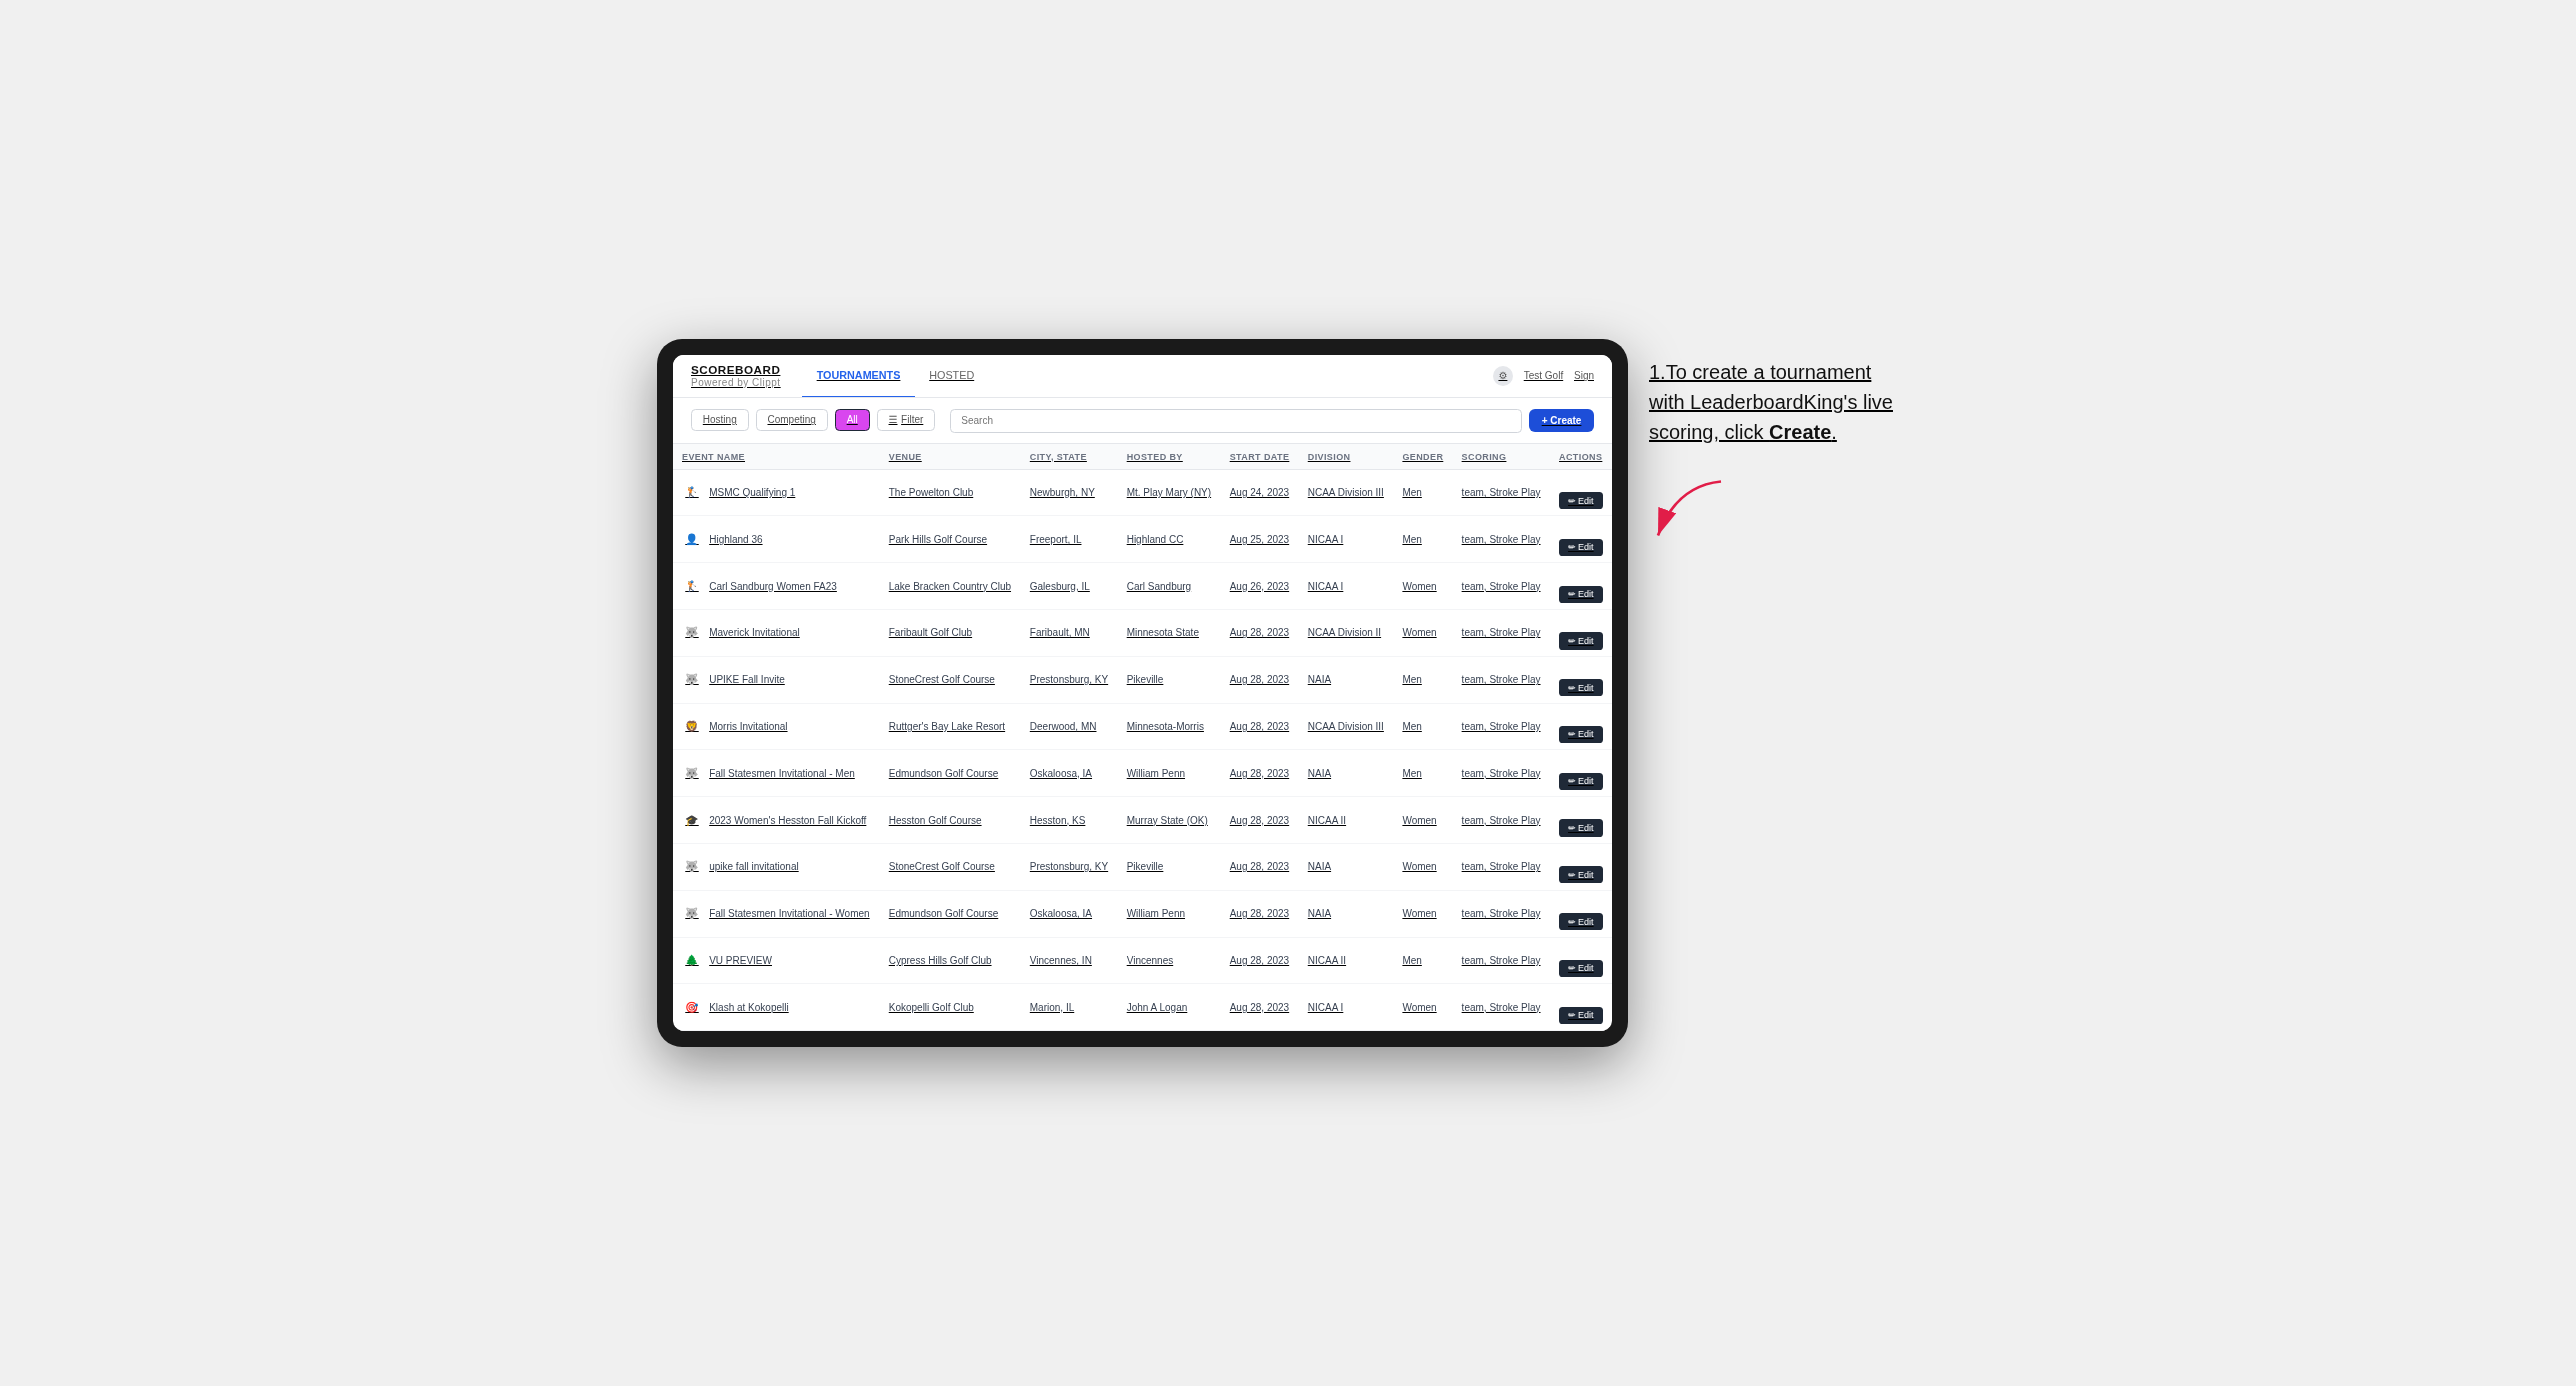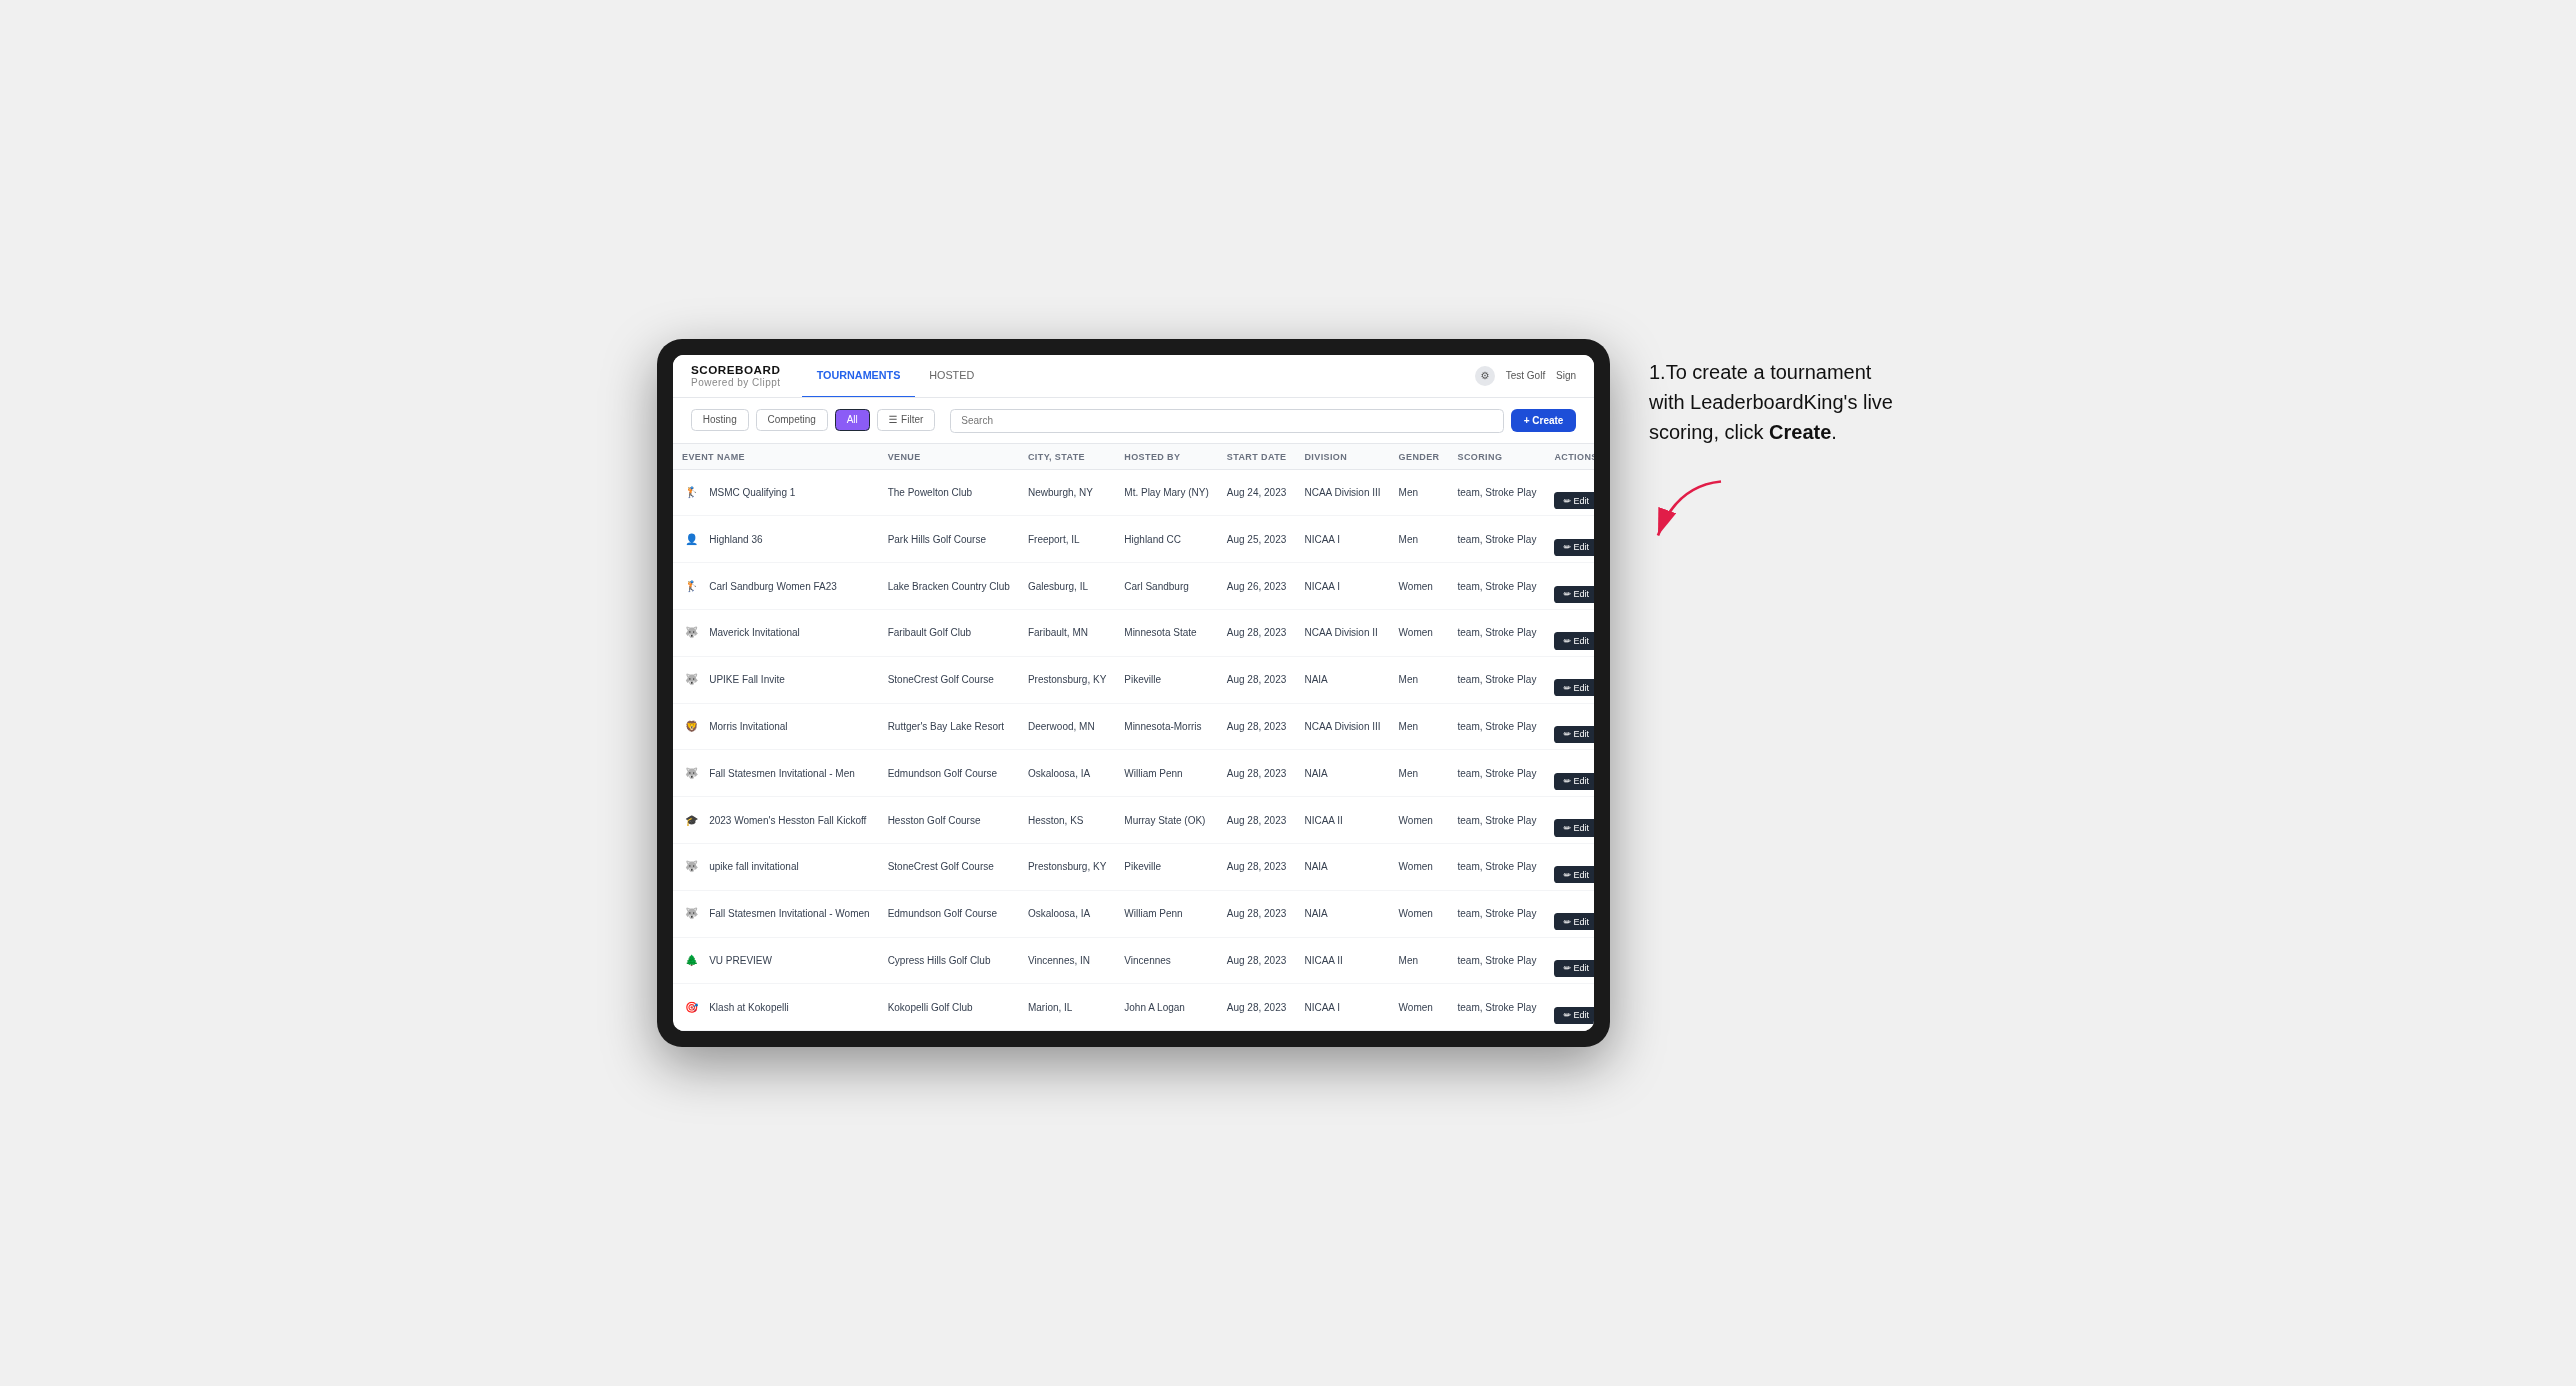--- a/index.html
+++ b/index.html
@@ -9,23 +9,24 @@
       display: flex;
       justify-content: center;
       align-items: center;
       min-height: 100vh;
       padding: 18px;
     }
 
     .outer-wrapper {
       display: flex;
       align-items: flex-start;
-      gap: 21px;
+      gap: 3px;
       width: 100%;
       max-width: 1262px;
+      text-decoration: underline;
     }
 
     .tablet-frame {
       background: #1a1a1a;
       border-radius: 25px;
       padding: 16px;
       box-shadow: 0 18px 54px rgba(0,0,0,0.4);
       flex: 1;
       min-width: 0;
     }
@@ -121,21 +122,21 @@
       padding: 4.5px 10.8px;
       font-size: 10px;
       border: 0.9px solid #d1d5db;
       border-radius: 4.5px;
       background: #fff;
       cursor: pointer;
       color: #555;
     }
 
     .filter-btn.active {
-      background: #8b5cf6;
+      background: #d946ef;
       color: #fff;
       border-color: #1f2937;
     }
 
     .filter-icon-btn {
       padding: 4.5px 10.8px;
       font-size: 10px;
       border: 0.9px solid #d1d5db;
       border-radius: 4.5px;
       background: #fff;

